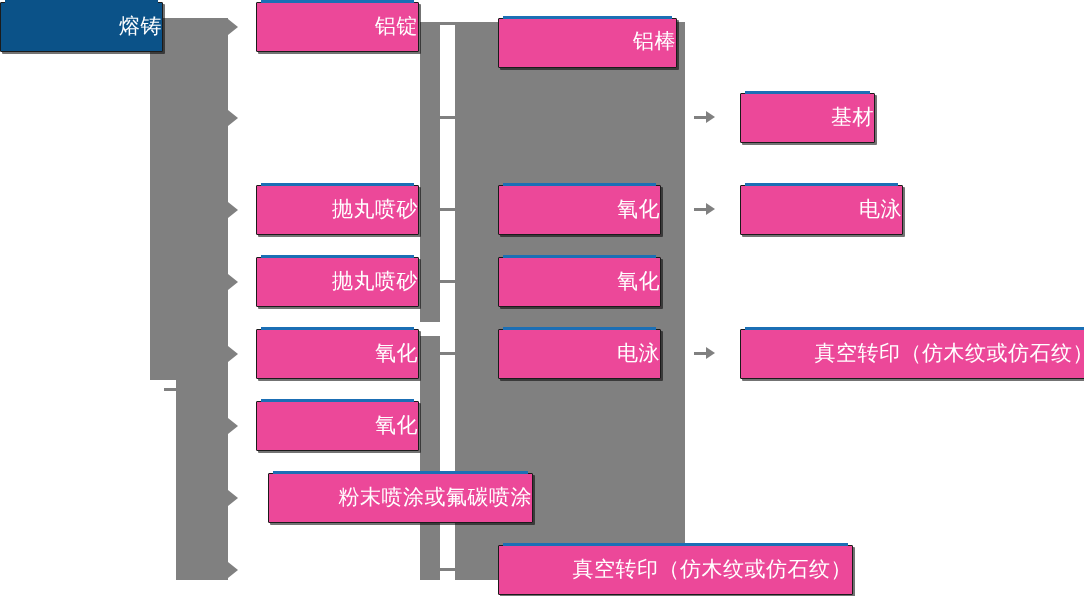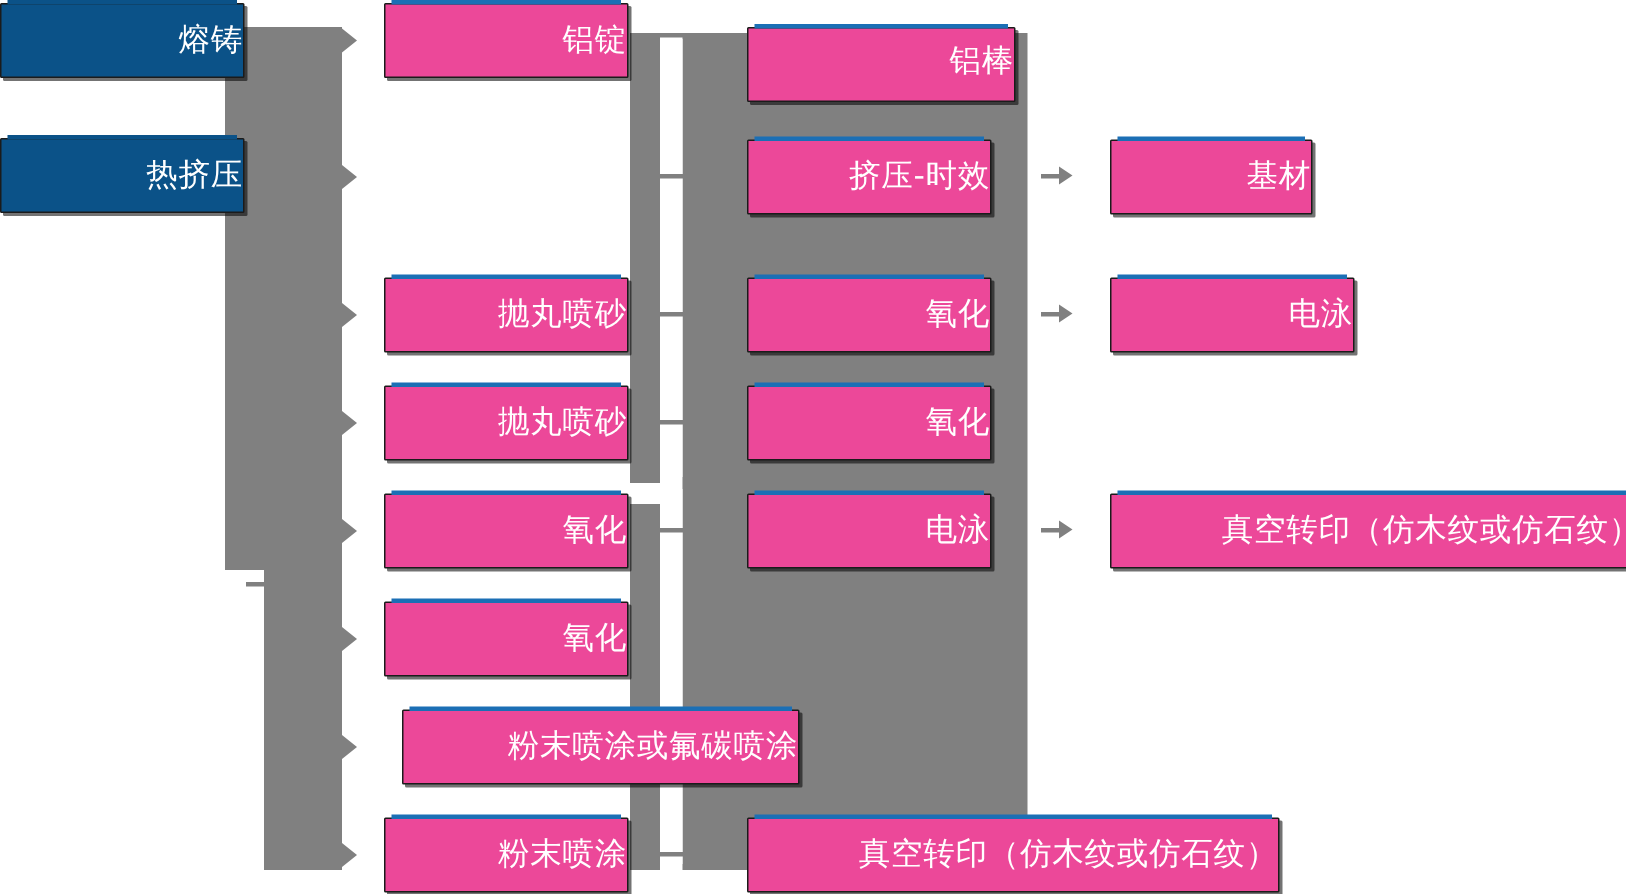--- a/index.html
+++ b/index.html
@@ -138,23 +138,20 @@
   <div class="mini-stem" style="left:694px; top:208px; width:14px;"></div>
   <div class="mini-arrow" style="left:706px; top:203px;"></div>
 
   <div class="mini-stem" style="left:694px; top:352px; width:14px;"></div>
   <div class="mini-arrow" style="left:706px; top:347px;"></div>
 
   <div class="box dark" style="left:0px; top:2px; width:163px; height:50px;">
     <span>熔铸</span>
   </div>
 
-  <div class="box dark" style="left:0px; top:92px; width:163px; height:50px;">
-    <span>热挤压</span>
-  </div>
 
 
   <div class="box light" style="left:243px; top:2px; width:163px; height:50px;">
     <span>铝锭</span>
   </div>
 
 
   <div class="box light" style="left:243px; top:185px; width:163px; height:50px;">
     <span>抛丸喷砂</span>
   </div>
@@ -168,31 +165,25 @@
   </div>
 
   <div class="box light" style="left:243px; top:401px; width:163px; height:50px;">
     <span>氧化</span>
   </div>
 
   <div class="box light" style="left:255px; top:473px; width:265px; height:50px;">
     <span>粉末喷涂或氟碳喷涂</span>
   </div>
 
-  <div class="box light" style="left:243px; top:545px; width:163px; height:50px;">
-    <span>粉末喷涂</span>
-  </div>
 
   <div class="box light" style="left:485px; top:18px; width:179px; height:50px;font-family:Liberation Mono, monospace;">
     <span>铝棒</span>
   </div>
 
-  <div class="box light" style="left:485px; top:93px; width:163px; height:50px;">
-    <span>挤压-时效</span>
-  </div>
 
   <div class="box light" style="left:485px; top:185px; width:163px; height:50px;">
     <span>氧化</span>
   </div>
 
   <div class="box light" style="left:485px; top:257px; width:163px; height:50px;">
     <span>氧化</span>
   </div>
 
   <div class="box light" style="left:485px; top:329px; width:163px; height:50px;">

